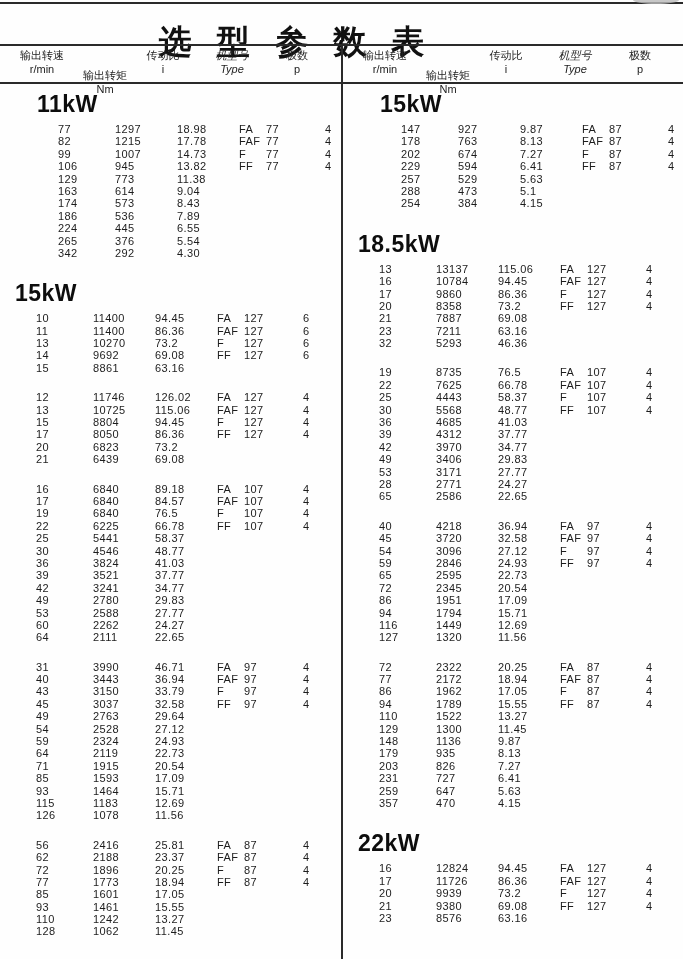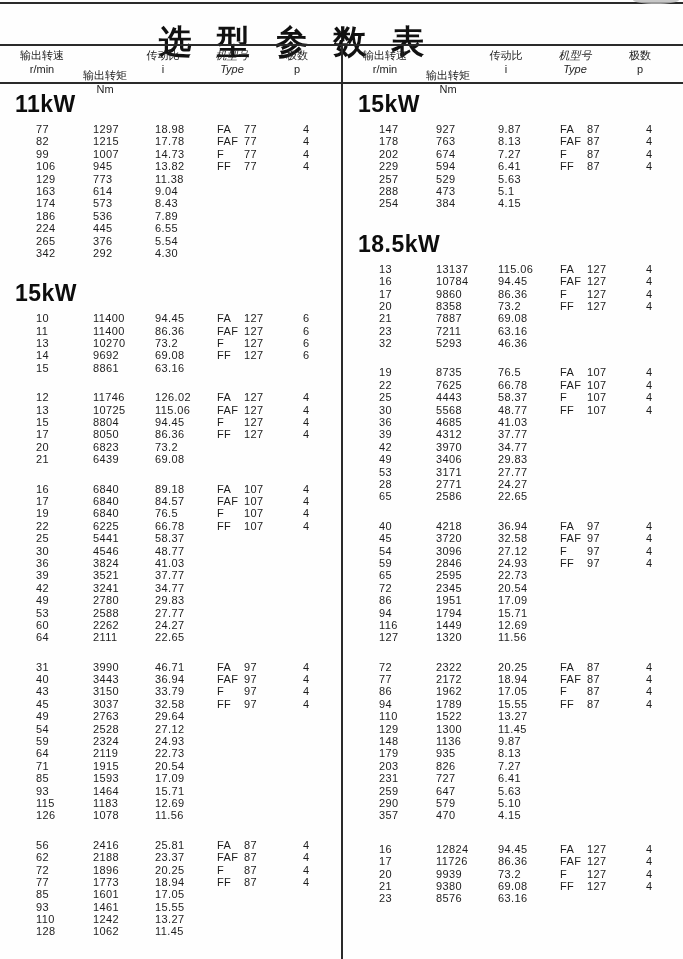--- a/index.html
+++ b/index.html
@@ -24,21 +24,21 @@
   .hc .u{font-size:11px;color:#222;}
   .hc1{left:4px;width:76px;}
   .hc2{left:67px;width:76px;margin-top:20px;}
   .hc3{left:125px;width:76px;}
   .hc4{left:194px;width:76px;font-style:italic;}
   .hc5{left:262px;width:70px;}
   .col{position:absolute;top:84px;width:341px;}
   .col.leftc{left:0;}
   .col.rightc{left:343px;}
   .section{margin-top:21px;}
-  .col > .section:first-child{margin-top:7px;}
+  .col > .section:first-child{margin-top:7px;padding-left:22px;}
   .section-heading{
     font-size:23px;font-weight:bold;color:#0d0d0d;height:26px;line-height:26px;
     margin-left:15px;letter-spacing:0.5px;
   }
   .row-group{margin-top:17px;}
   .section-heading + .row-group{margin-top:6px;}
   .table-row{position:relative;height:12.4px;font-size:11px;line-height:12.4px;letter-spacing:0.4px;}
   .cell{position:absolute;white-space:nowrap;}
   .c0{left:36px;}
   .c1{left:93px;}
@@ -776,32 +776,28 @@
             <span class="cell c0">231</span>
             <span class="cell c1">727</span>
             <span class="cell c2">6.41</span>
           </div>
           <div class="table-row">
             <span class="cell c0">259</span>
             <span class="cell c1">647</span>
             <span class="cell c2">5.63</span>
           </div>
           <div class="table-row">
-            <span class="cell c0">290</span>
-            <span class="cell c1">579</span>
-            <span class="cell c2">5.10</span>
-          </div>
-          <div class="table-row">
             <span class="cell c0">357</span>
             <span class="cell c1">470</span>
             <span class="cell c2">4.15</span>
           </div>
         </div>
       </div>
       <div class="section">
+        <div class="section-heading">22kW</div>
         <div class="row-group">
           <div class="table-row">
             <span class="cell c0">16</span>
             <span class="cell c1">12824</span>
             <span class="cell c2">94.45</span>
             <span class="cell c3">FA</span>
             <span class="cell c4">127</span>
             <span class="cell c5">4</span>
           </div>
           <div class="table-row">

